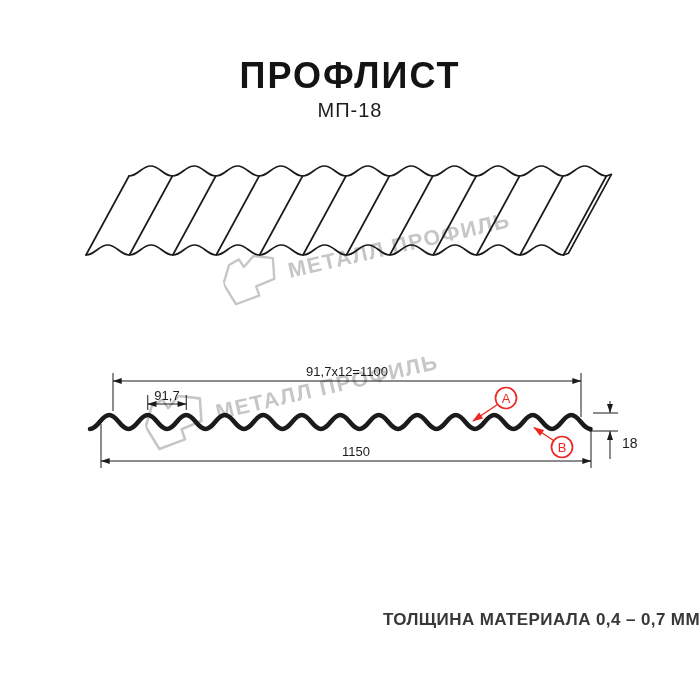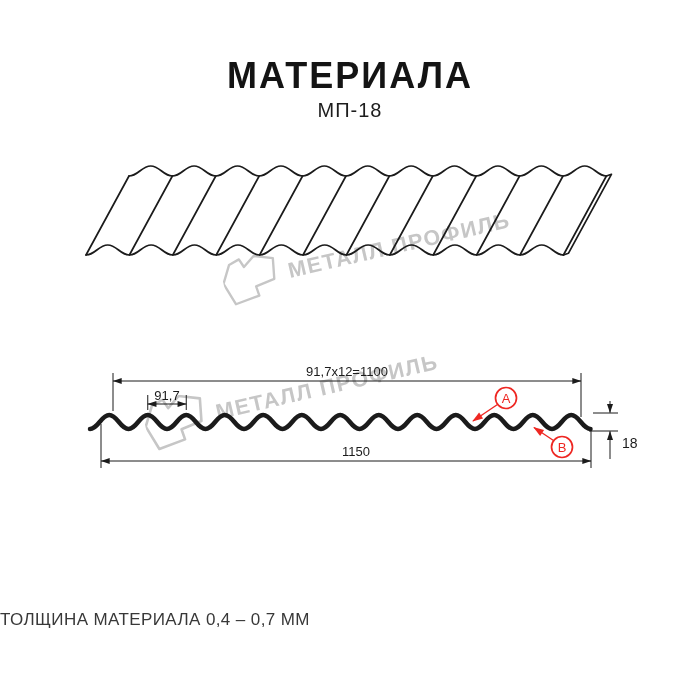--- a/index.html
+++ b/index.html
@@ -14,21 +14,21 @@
     text-align: center; font-size: 36px; font-weight: bold;
     letter-spacing: 2px; color: #141414; z-index: 3;
   }
   .subtitle {
     position: absolute; top: 99px; left: 0; width: 700px;
     text-align: center; font-size: 20px; font-weight: 500;
     letter-spacing: 1px; color: #1d1d1d; z-index: 3;
   }
   .caption {
     position: absolute; top: 610px; left: 0; width: 700px;
-    text-align: left; font-size: 17px; font-weight: normal;
+    text-align: right; font-size: 17px; font-weight: bold;
     letter-spacing: 0.4px; color: #383838; z-index: 3;
   }
   
   .wm {
     position: absolute; display: flex; align-items: center; gap: 10px;
     transform: rotate(-13deg); transform-origin: left center;
     color: #c6c6c6; z-index: 1; pointer-events: none;
   }
   .wm-1 { left: 224px; top: 262px; }
   .wm-2 { left: 146px; top: 403px; }
@@ -53,21 +53,21 @@
   .red-line { stroke: #ee2722; stroke-width: 1.4; fill: none; }
   .red-circle { stroke: #ee2722; stroke-width: 1.7; fill: #ffffff; }
   .red-letter { fill: #ee2722; font-family: "Liberation Sans", sans-serif;
     font-size: 13px; text-anchor: middle; }
 </style>
 </head>
 <body>
 
 <div id="page">
 
-  <div class="title">МАТЕРИАЛА</div>
+  <div class="title">ПРОФЛИСТ</div>
   <div class="subtitle">МП-18</div>
 
   <div class="wm wm-1">
     <svg width="56" height="48" viewBox="0 0 52 44">
       <polygon class="wm-logo" points="0,20 9,4 19,1 22,9 33,1 50,7 47,26 29,29 30,38 7,41"></polygon>
     </svg>
     <span class="wm-text">МЕТАЛЛ ПРОФИЛЬ</span>
   </div>
 
   <div class="wm wm-2">

